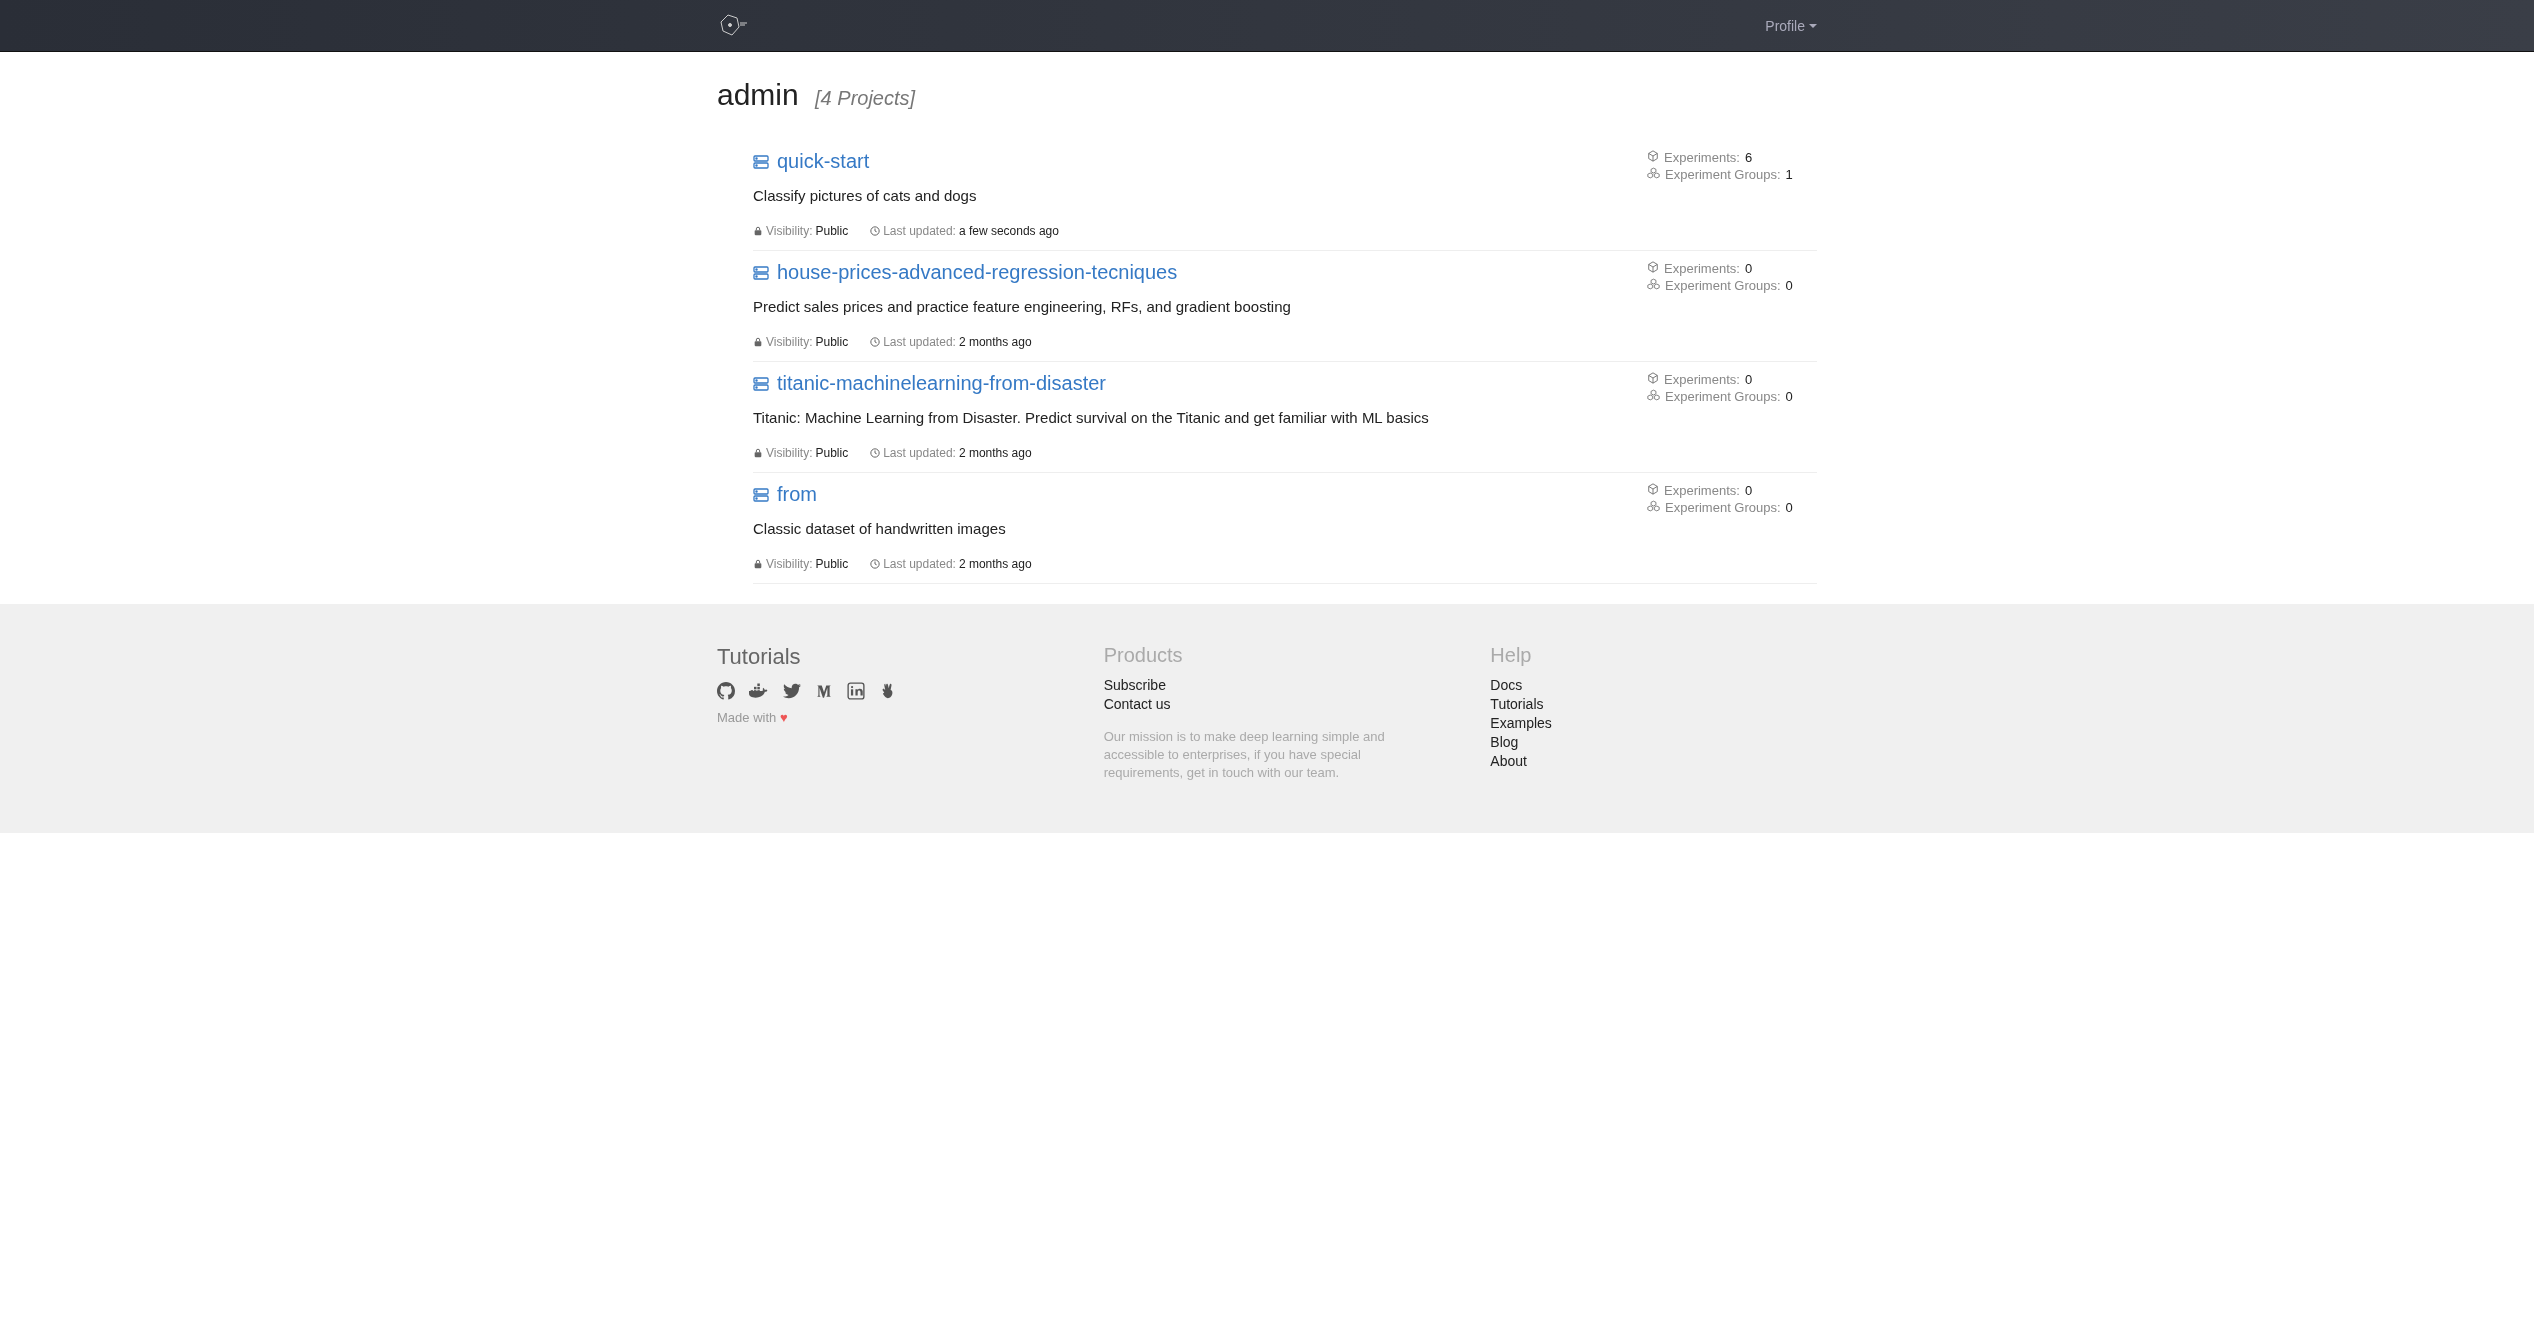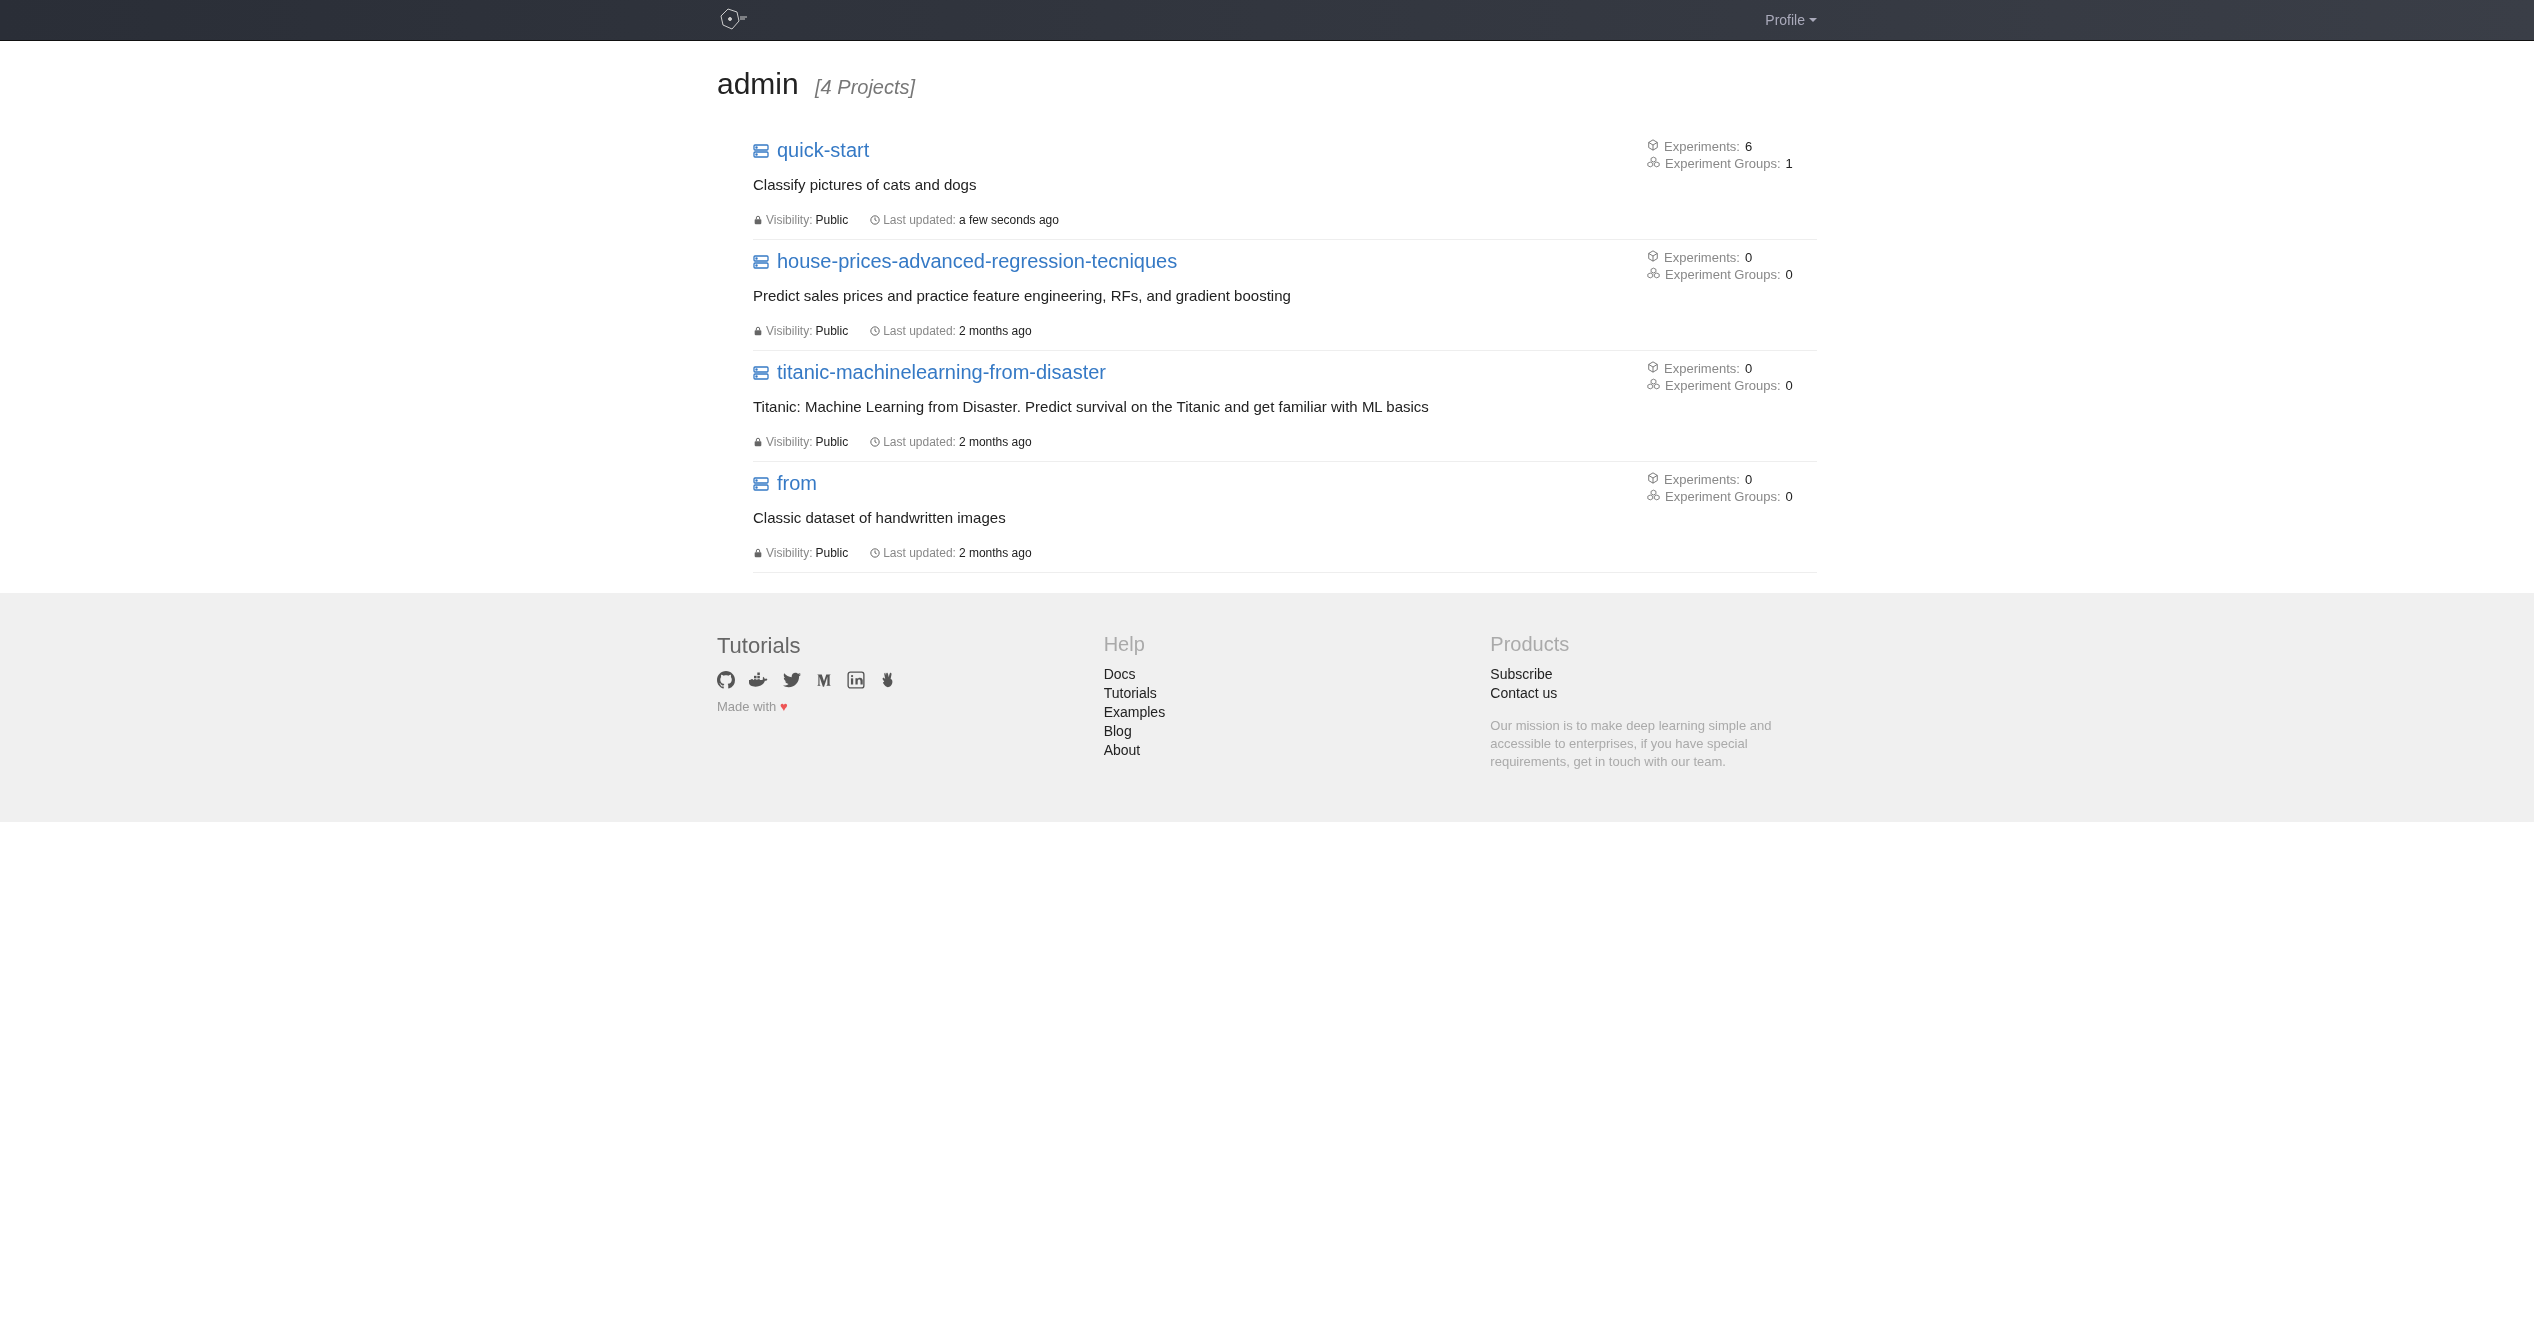--- a/index.html
+++ b/index.html
@@ -1,17 +1,17 @@
 <!DOCTYPE html>
 <html><head>
 <meta charset="utf-8">
 <style>
 * { margin: 0; padding: 0; box-sizing: border-box; }
 body { font-family: -apple-system, BlinkMacSystemFont, "Segoe UI", Helvetica, Arial, sans-serif; color: #333; background: #fff; }
-.navbar { background: linear-gradient(to right, #2a2e37, #3a3e47); height: 41px; display: flex; align-items: center; padding: 0 20px; border-bottom: 1px solid #111; }
+.navbar { background: linear-gradient(to right, #2a2e37, #3a3e47); height: 52px; display: flex; align-items: center; padding: 0 20px; border-bottom: 1px solid #111; }
 .nav-inner { width: 100%; max-width: 1100px; margin: 0 auto; display: flex; align-items: center; justify-content: space-between; }
 .logo { color: #ccc; display: flex; align-items: center; }
 .profile-link { color: #aab; font-size: 14px; cursor: pointer; display: flex; align-items: center; gap: 4px; }
 .caret-down { width: 0; height: 0; border-left: 4px solid transparent; border-right: 4px solid transparent; border-top: 4px solid #aab; display: inline-block; }
 .container { max-width: 1100px; margin: 0 auto; padding: 26px 0 0 0; }
 .page-title { font-size: 30px; font-weight: 400; color: #222; margin-bottom: 28px; }
 .page-title .count { font-size: 20px; font-style: italic; color: #777; margin-left: 8px; }
 .project-list { margin-left: 36px; }
 .project { border-bottom: 1px solid #eee; padding: 10px 0 12px 0; display: flex; justify-content: space-between; align-items: flex-start; gap: 40px; }
 .project-main { flex: 1; }
@@ -331,31 +331,31 @@
             <svg width="16" height="18" viewBox="0 0 16 20" fill="#555">
               <path d="M6 2c-1 0-1 1-1 2l1 5-1-1c-1-1-2 0-2 1l2 3c-1 0-2 1-1 2 1 2 3 4 5 4s5-2 5-6c0-2-1-3-2-3l1-5c0-1 0-2-1-2s-1 1-2 5c-1-4-1-5-2-5s-1 1-1 3L6 2z"></path>
             </svg>
           </span>
       </div>
       <div class="made-with">
         <span>Made with </span><span class="heart">♥</span>
       </div>
     </div>
     <div class="footer-col">
+      <div class="footer-heading">Products</div>
+      <div id="product-links">
+          <a class="footer-link">Subscribe</a>
+          <a class="footer-link">Contact us</a>
+        </div>
+      <div class="footer-mission">Our mission is to make deep learning simple and accessible to enterprises, if you have special requirements, get in touch with our team.</div>
+    </div>
+    <div class="footer-col">
       <div class="footer-heading">Help</div>
       <div id="help-links">
           <a class="footer-link">Docs</a>
           <a class="footer-link">Tutorials</a>
           <a class="footer-link">Examples</a>
           <a class="footer-link">Blog</a>
           <a class="footer-link">About</a>
         </div>
     </div>
-    <div class="footer-col">
-      <div class="footer-heading">Products</div>
-      <div id="product-links">
-          <a class="footer-link">Subscribe</a>
-          <a class="footer-link">Contact us</a>
-        </div>
-      <div class="footer-mission">Our mission is to make deep learning simple and accessible to enterprises, if you have special requirements, get in touch with our team.</div>
-    </div>
   </div>
 </div>
 
 </body></html>

